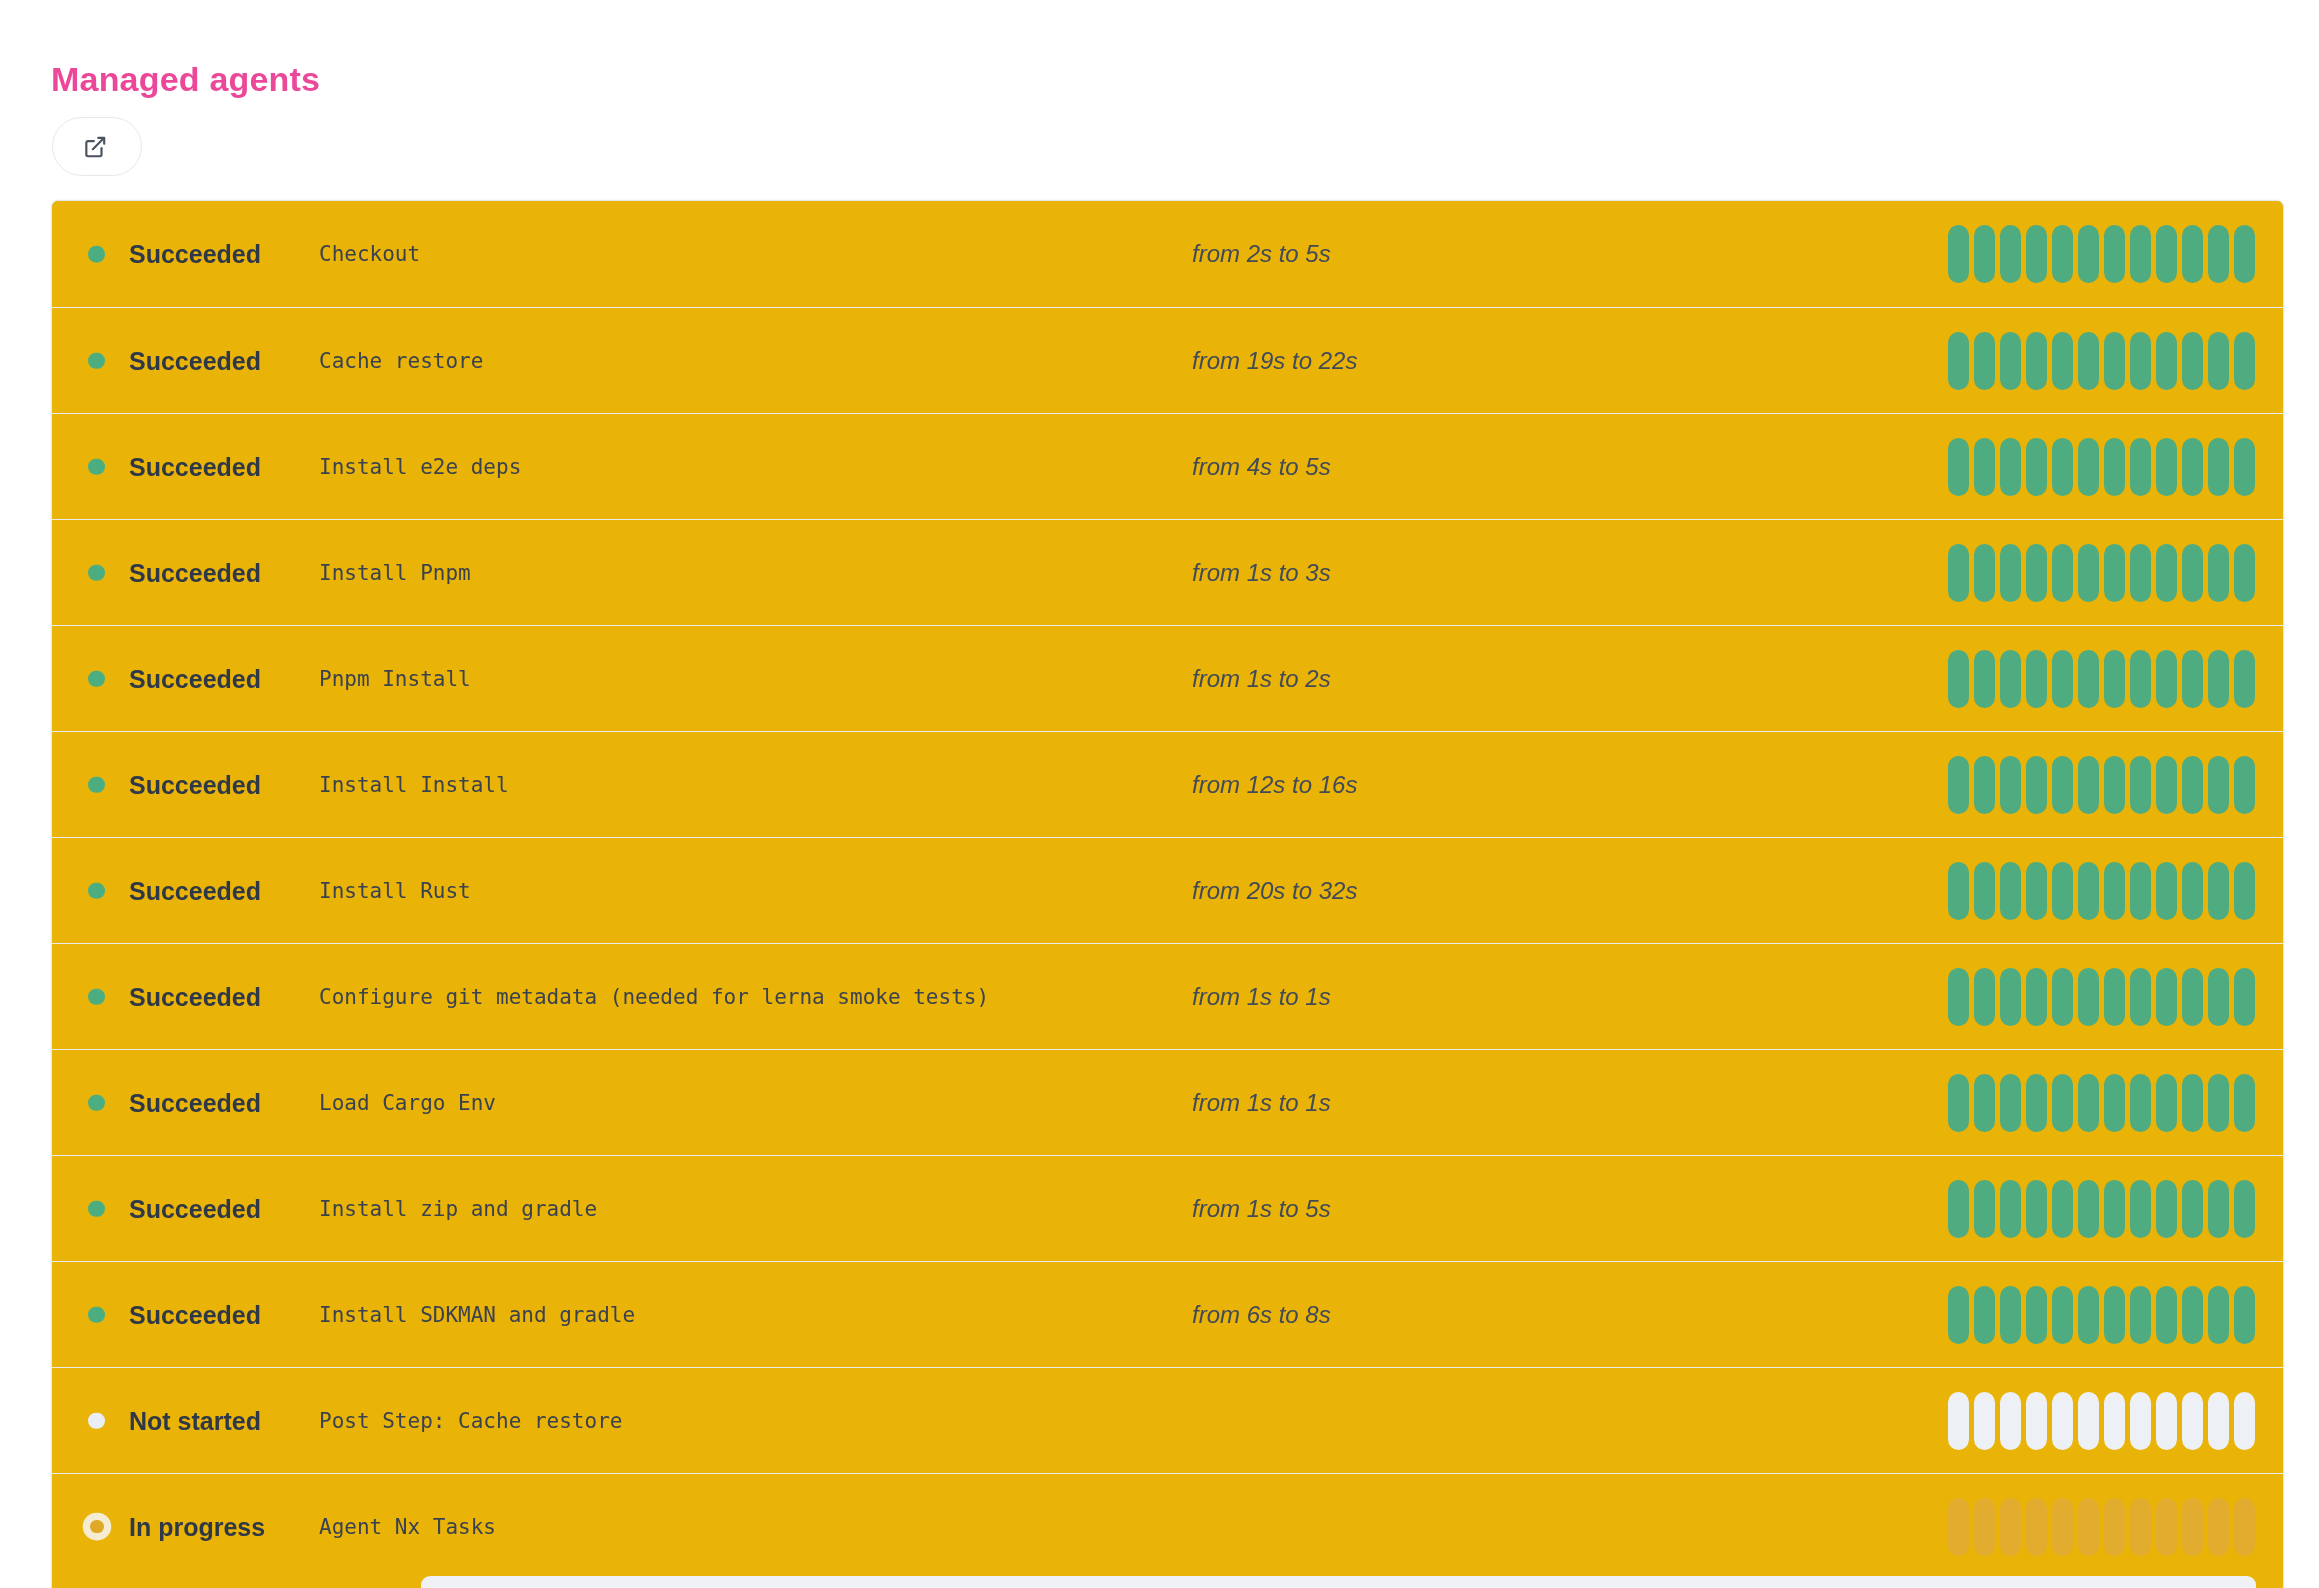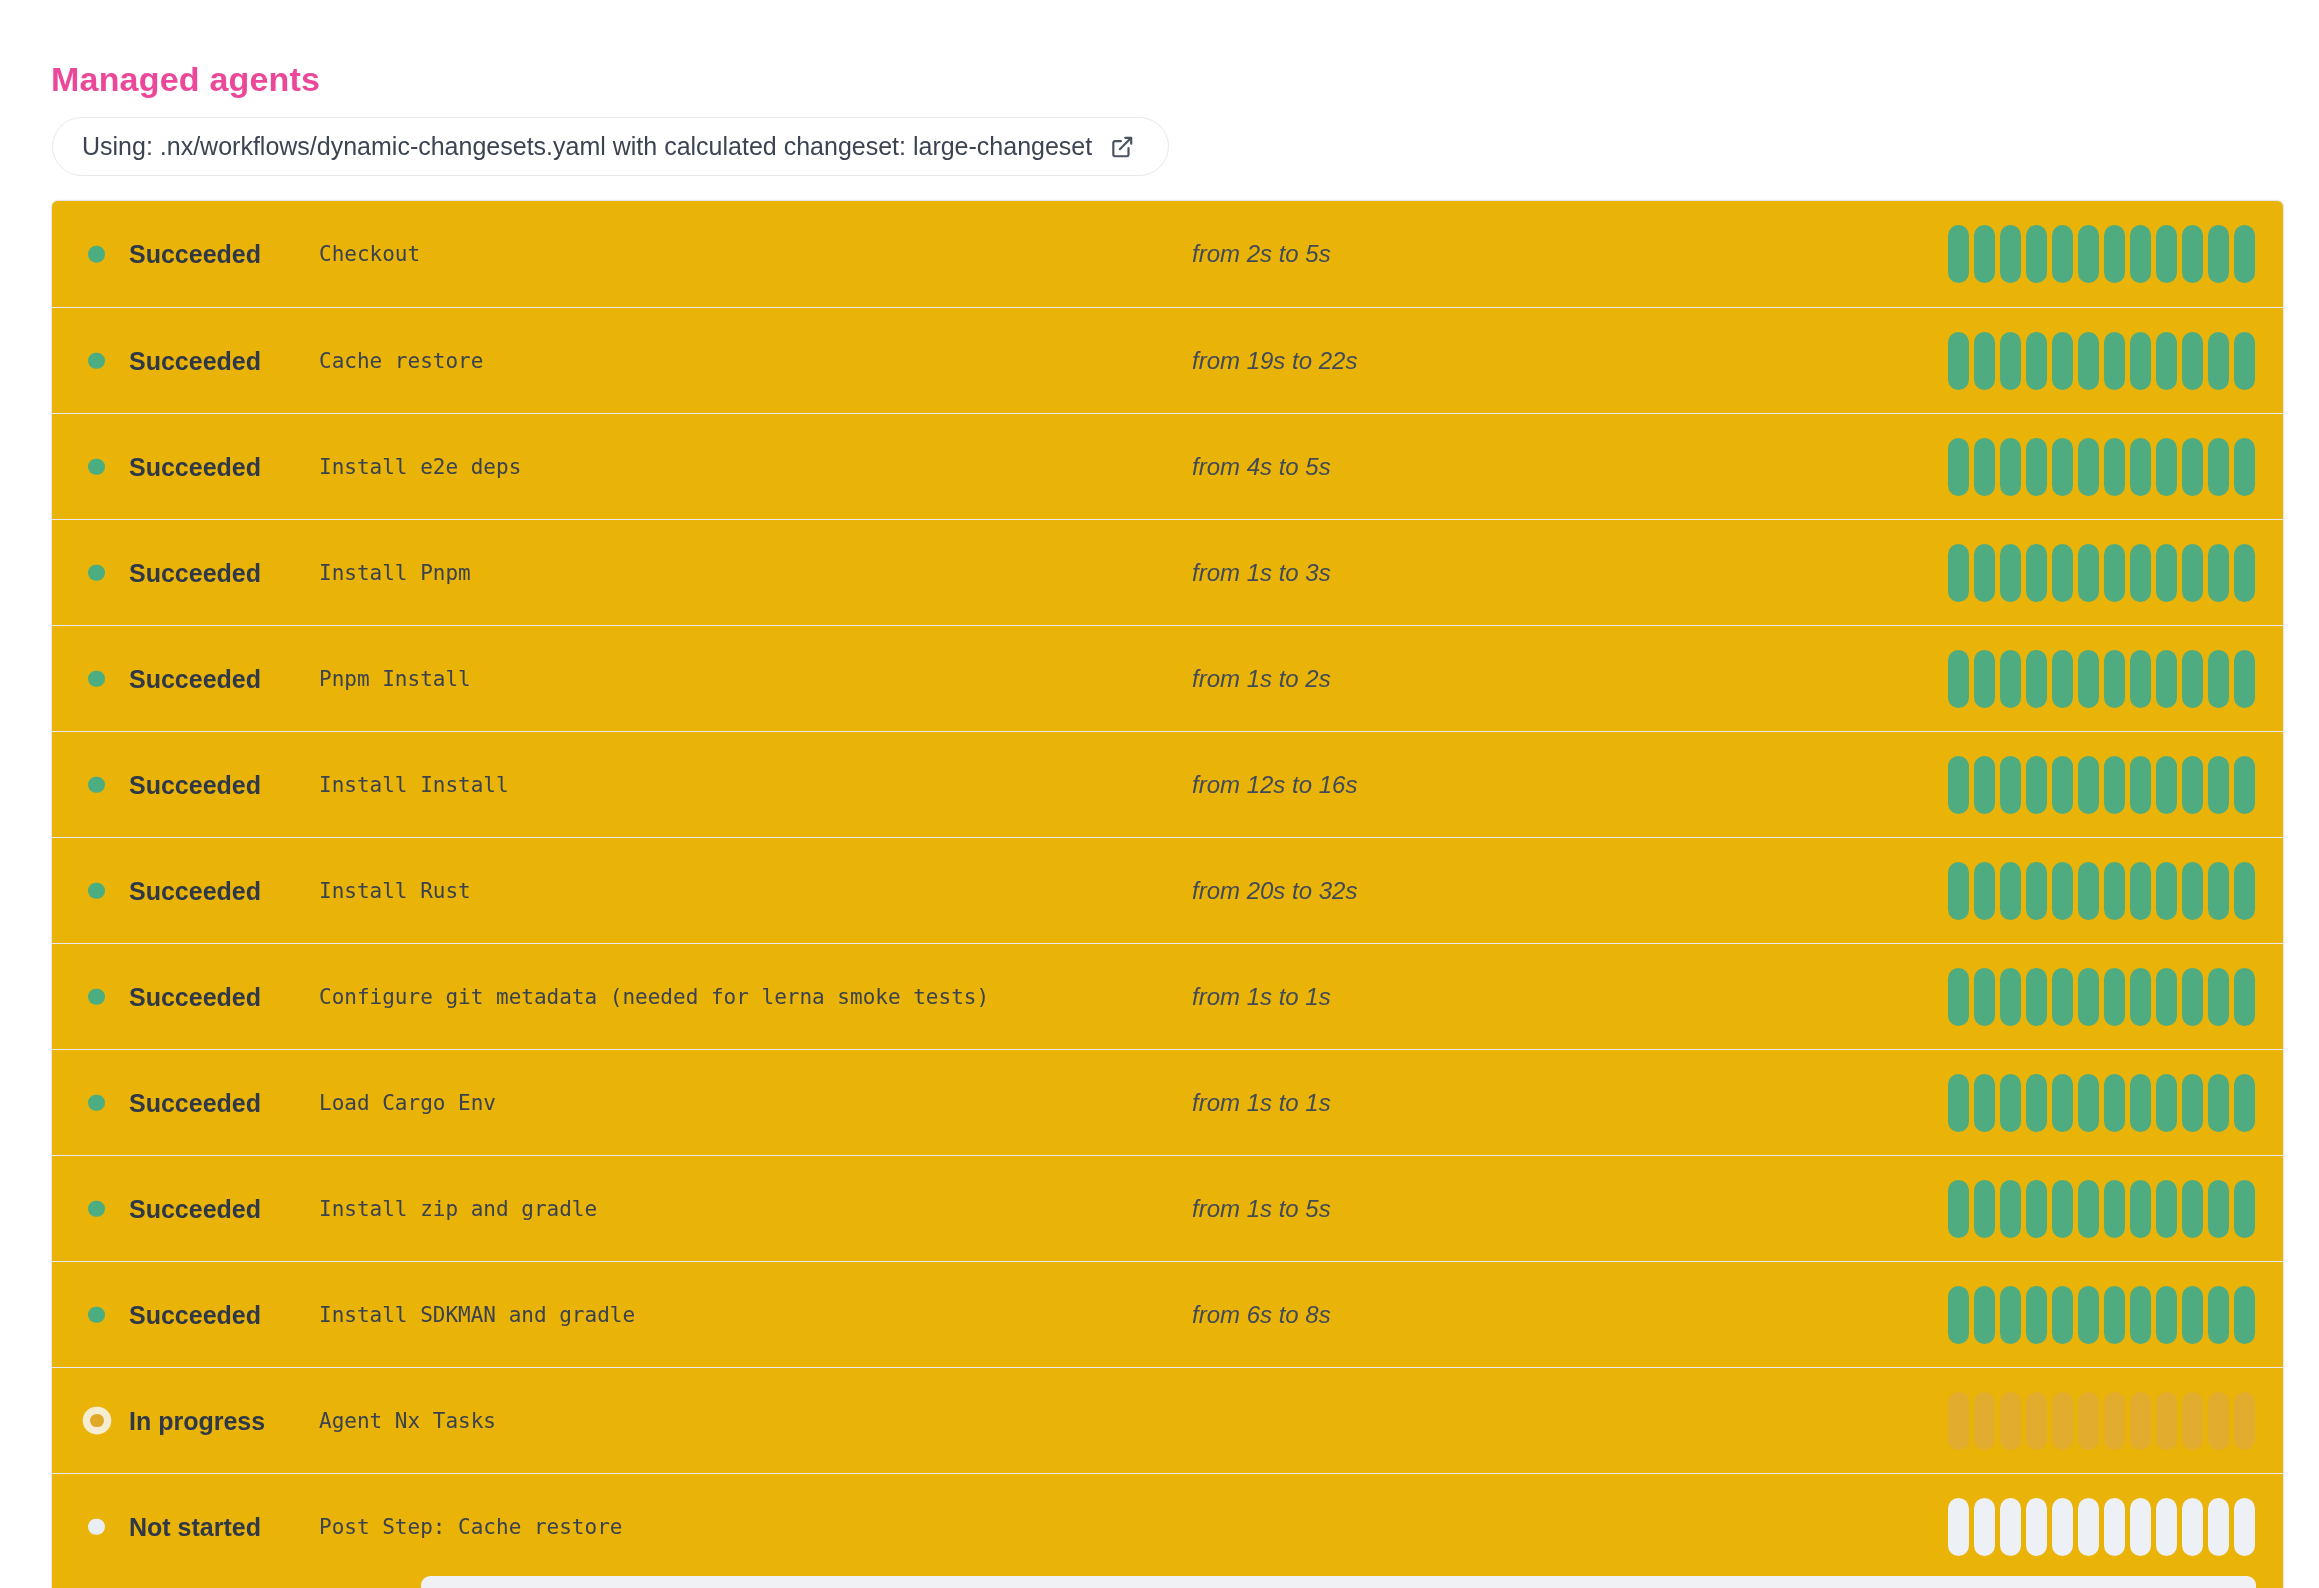--- a/index.html
+++ b/index.html
@@ -136,21 +136,20 @@
   }
 </style>
 </head>
 <body>
 
 <div class="page">
 
   <h1 class="page-title">Managed agents</h1>
 
   <div class="workflow-pill">
-    <span class="workflow-pill-text">Using: .nx/workflows/dynamic-changesets.yaml with calculated changeset: large-changeset</span>
     <svg class="ext-icon" viewBox="0 0 24 24" fill="none" stroke="#4b5260" stroke-width="2" stroke-linecap="round" stroke-linejoin="round">
       <path d="M18 13v6a1.5 1.5 0 0 1-1.5 1.5h-11A1.5 1.5 0 0 1 4 19V8a1.5 1.5 0 0 1 1.5-1.5H11"></path>
       <path d="M15 3.5h5.5V9"></path>
       <path d="M10 14 20 4"></path>
     </svg>
   </div>
 
   <div class="agents-card" id="agents-card">
     <div class="agent-row">
       <span class="row-center status-dot dot-succeeded"></span>
@@ -377,58 +376,58 @@
           <span class="bar bar-succeeded"></span>
           <span class="bar bar-succeeded"></span>
           <span class="bar bar-succeeded"></span>
           <span class="bar bar-succeeded"></span>
           <span class="bar bar-succeeded"></span>
           <span class="bar bar-succeeded"></span>
         </span>
     </div>
 
     <div class="agent-row">
+      <span class="row-center status-dot dot-not_started"></span>
+      <span class="row-center status-label">Not started</span>
+      <span class="row-center task-name">Post Step: Cache restore</span>
+      <span class="row-center duration"></span>
+      <span class="row-center bars">
+          <span class="bar bar-not_started"></span>
+          <span class="bar bar-not_started"></span>
+          <span class="bar bar-not_started"></span>
+          <span class="bar bar-not_started"></span>
+          <span class="bar bar-not_started"></span>
+          <span class="bar bar-not_started"></span>
+          <span class="bar bar-not_started"></span>
+          <span class="bar bar-not_started"></span>
+          <span class="bar bar-not_started"></span>
+          <span class="bar bar-not_started"></span>
+          <span class="bar bar-not_started"></span>
+          <span class="bar bar-not_started"></span>
+        </span>
+    </div>
+
+    <div class="agent-row">
       <span class="row-center status-dot dot-in_progress"></span>
       <span class="row-center status-label">In progress</span>
       <span class="row-center task-name">Agent Nx Tasks</span>
       <span class="row-center duration"></span>
       <span class="row-center bars">
           <span class="bar bar-in_progress"></span>
           <span class="bar bar-in_progress"></span>
           <span class="bar bar-in_progress"></span>
           <span class="bar bar-in_progress"></span>
           <span class="bar bar-in_progress"></span>
           <span class="bar bar-in_progress"></span>
           <span class="bar bar-in_progress"></span>
           <span class="bar bar-in_progress"></span>
           <span class="bar bar-in_progress"></span>
           <span class="bar bar-in_progress"></span>
           <span class="bar bar-in_progress"></span>
           <span class="bar bar-in_progress"></span>
         </span>
     </div>
-
-    <div class="agent-row">
-      <span class="row-center status-dot dot-not_started"></span>
-      <span class="row-center status-label">Not started</span>
-      <span class="row-center task-name">Post Step: Cache restore</span>
-      <span class="row-center duration"></span>
-      <span class="row-center bars">
-          <span class="bar bar-not_started"></span>
-          <span class="bar bar-not_started"></span>
-          <span class="bar bar-not_started"></span>
-          <span class="bar bar-not_started"></span>
-          <span class="bar bar-not_started"></span>
-          <span class="bar bar-not_started"></span>
-          <span class="bar bar-not_started"></span>
-          <span class="bar bar-not_started"></span>
-          <span class="bar bar-not_started"></span>
-          <span class="bar bar-not_started"></span>
-          <span class="bar bar-not_started"></span>
-          <span class="bar bar-not_started"></span>
-        </span>
-    </div>
   </div>
 
   <div class="next-section-edge"></div>
 
 </div>
 
 
 </body></html>

